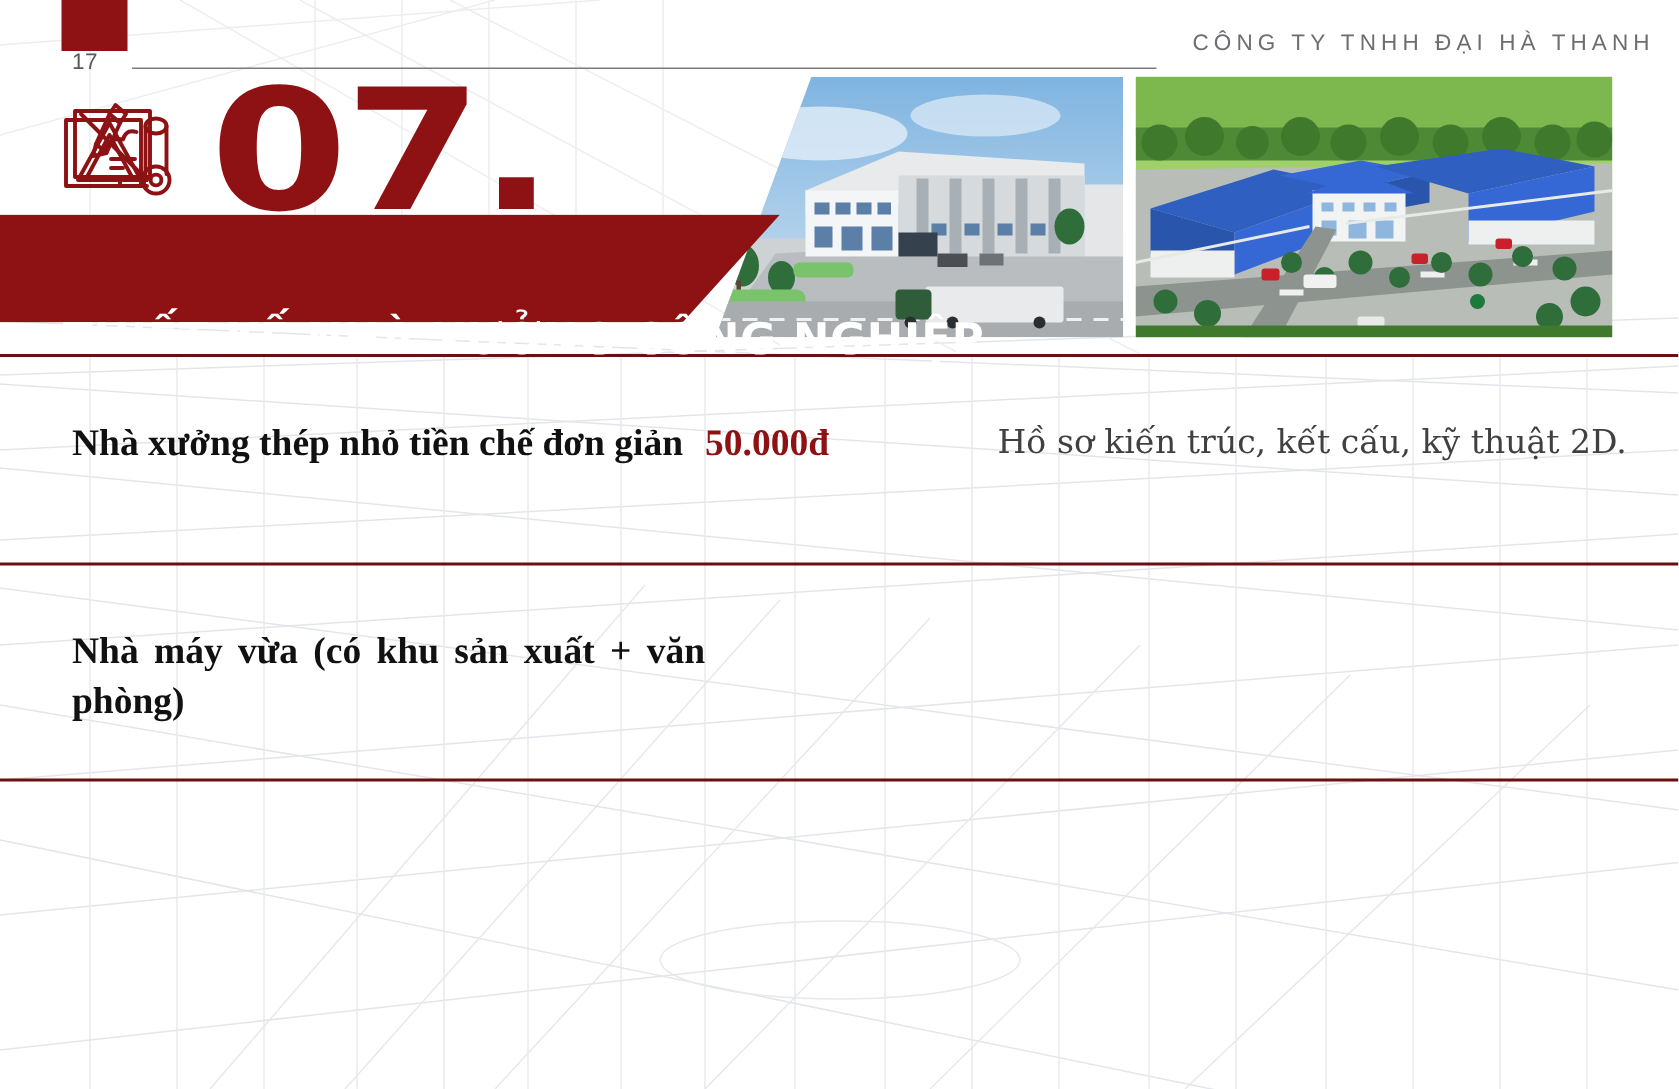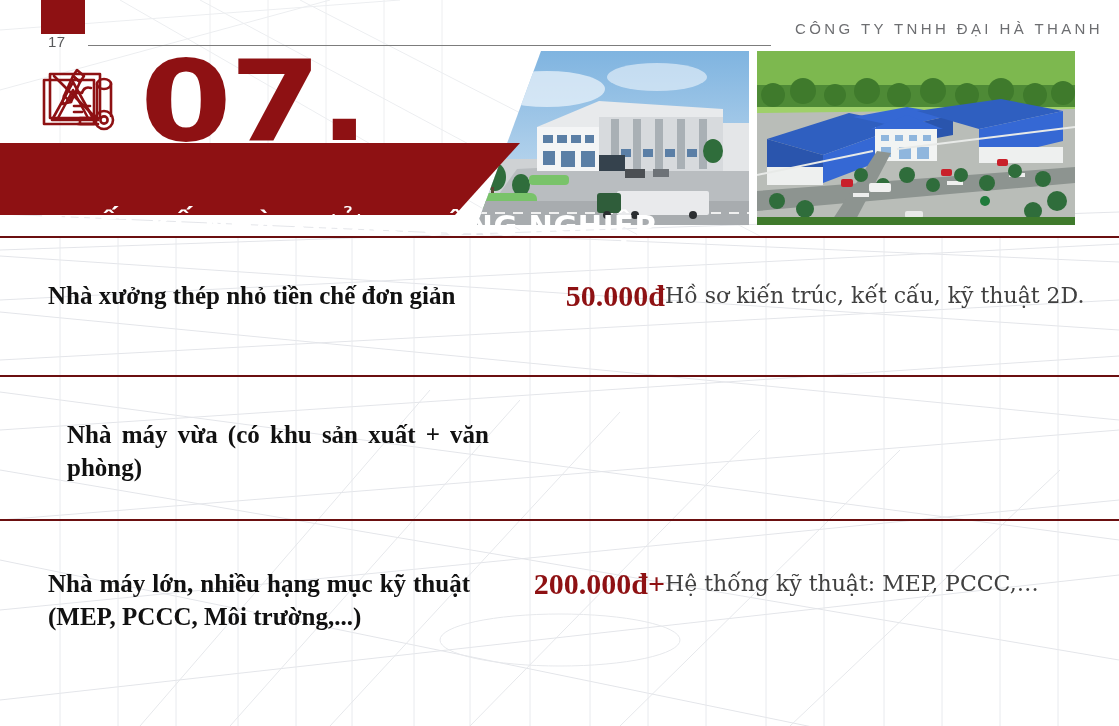--- a/index.html
+++ b/index.html
@@ -61,32 +61,32 @@
   .photo{position:absolute;top:51px;height:174px;z-index:3;overflow:hidden;}
   .photo svg{display:block;}
   #photo-warehouse{left:477px;width:272px;clip-path:polygon(64px 0, 272px 0, 272px 174px, 0 174px);}
   #photo-aerial{left:757px;width:318px;}
 
   
   .table{position:absolute;left:0;top:236px;width:1119px;z-index:5;}
   .divider{height:2px;background:#6b0f10;width:100%;}
   .row{display:flex;align-items:flex-start;box-sizing:border-box;}
   .row-1{height:137px;padding-top:41px;}
-  .row-2{height:142px;padding-top:41px;margin-left:19px;}
+  .row-2{height:142px;padding-top:41px;}
   .row-3{height:140px;padding-top:46px;}
   .cell-name{
     width:470px;padding-left:48px;box-sizing:border-box;
     font-family:"Liberation Serif", serif;
     font-size:25px;font-weight:700;color:#111111;
     line-height:33px;text-align:justify;
   }
   .cell-price{
-    width:195px;box-sizing:border-box;text-align:right;
+    width:195px;box-sizing:border-box;text-align:left;
     font-family:"Liberation Serif", serif;
-    font-size:30px;font-weight:700;color:#8e1113;
+    font-size:25px;font-weight:700;color:#8e1113;
     line-height:33px;white-space:nowrap;
   }
   .cell-desc{
     flex:1;padding-right:34px;box-sizing:border-box;
     font-family:"DejaVu Serif", serif;
     font-size:22px;font-weight:400;color:#404040;
     line-height:33px;
   }
 </style>
 </head>
@@ -333,19 +333,14 @@
   </div>
 
   <div class="divider"></div>
 
   <div class="row row-2">
     <div class="cell-name">Nhà máy vừa (có khu sản xuất + văn phòng)</div>
   </div>
 
   <div class="divider"></div>
 
-  <div class="row row-3">
-    <div class="cell-name">Nhà máy lớn, nhiều hạng mục kỹ thuật (MEP, PCCC, Môi trường,...)</div>
-    <div class="cell-price">200.000đ+</div>
-    <div class="cell-desc">Hệ thống kỹ thuật: MEP, PCCC,…</div>
-  </div>
 
 </div>
 
 </body></html>

